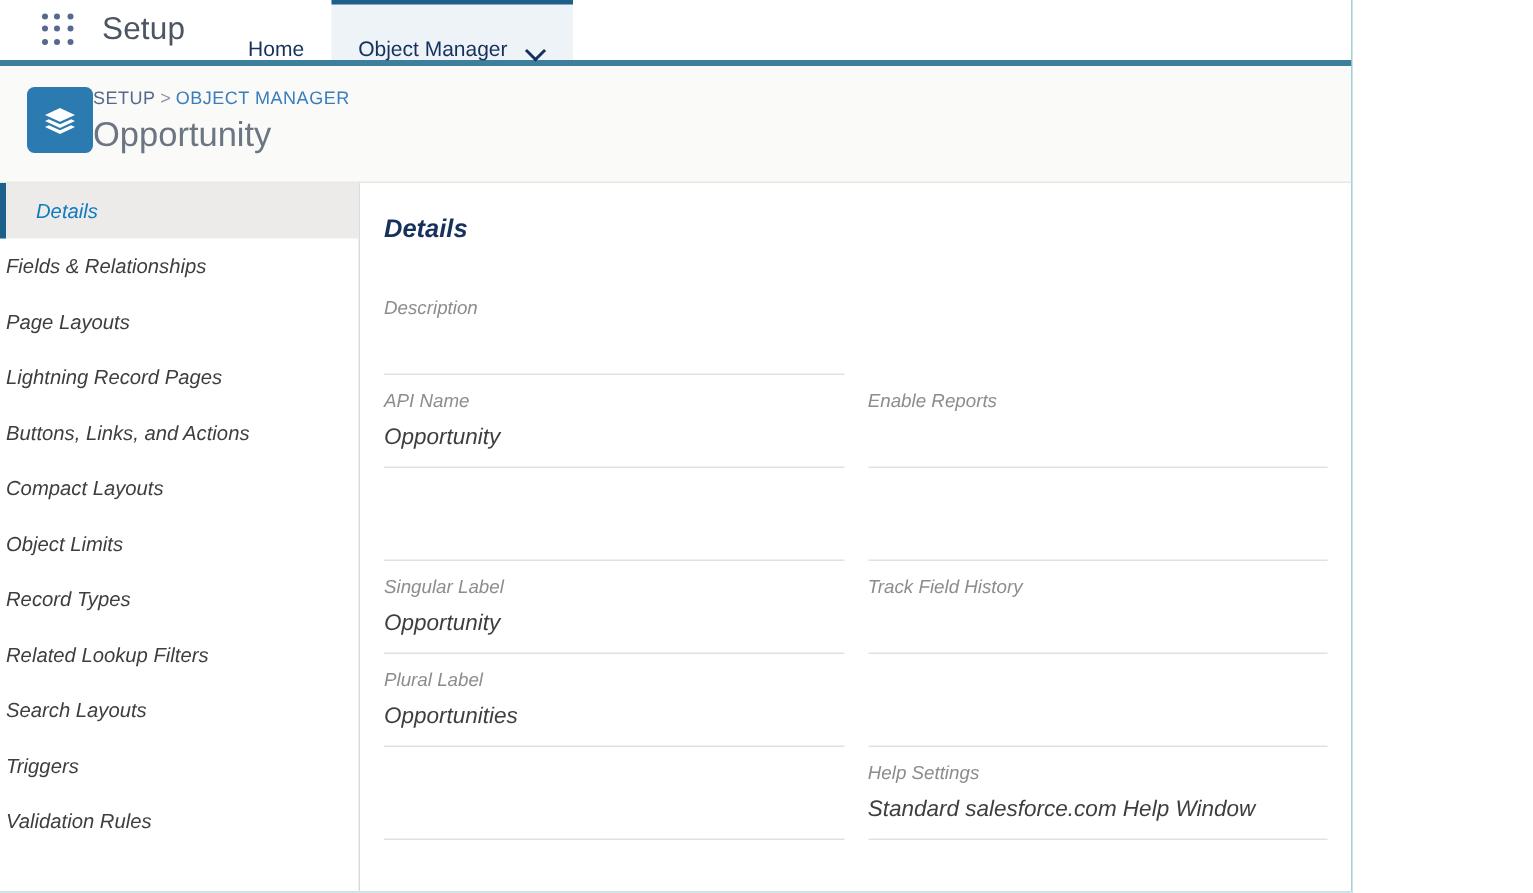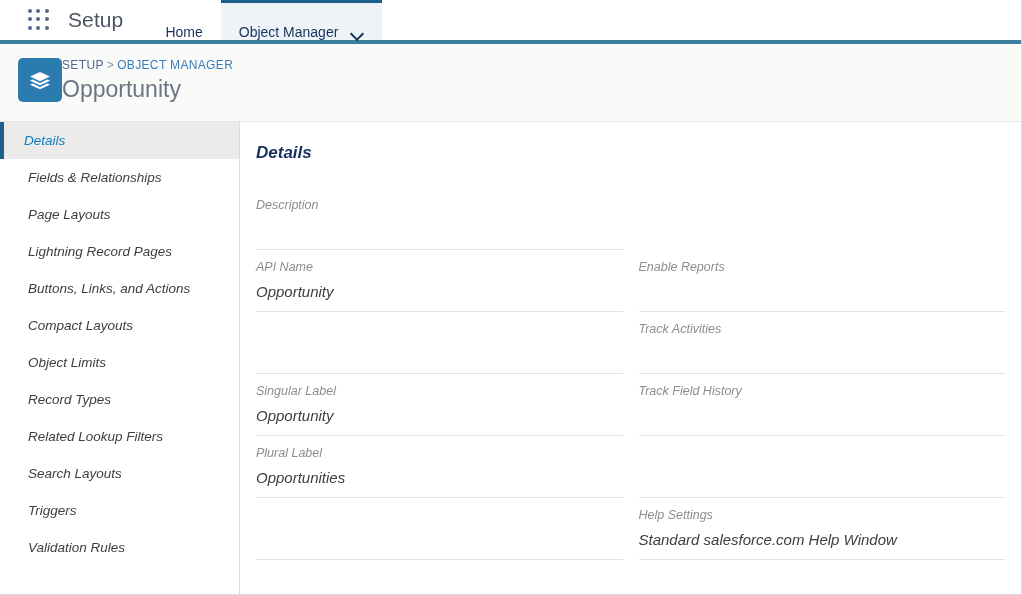--- a/index.html
+++ b/index.html
@@ -7,21 +7,21 @@
   html, body {
     width: 1022px;
     height: 595px;
     overflow: hidden;
     background: #ffffff;
     font-family: "Liberation Sans", sans-serif;
     -webkit-font-smoothing: antialiased;
   }
 
   .app-frame {
-    width: 1022px;
+    width: 902px;
     height: 595px;
     position: relative;
     background: #14b8a6;
     border: 1px solid #d8dde6;
     border-top: none;
     border-left: none;
     overflow: hidden;
   }
 
   
@@ -171,21 +171,20 @@
     border-right: 1px solid #dddbda;
     background: #ffffff;
     padding-top: 0;
     overflow: hidden;
   }
 
   .side-item {
     height: 37px;
     display: flex;
     align-items: center;
-    padding-left: 24px;
     font-size: 13.5px;
     color: #3e3e3c;
     cursor: pointer;
     border-left: 4px solid transparent;
     white-space: nowrap;
   }
   .side-item.active {
     background: #ecebea;
     border-left: 4px solid #1b5f8a;
     color: #0f7bbd;
@@ -378,21 +377,20 @@
         <div class="detail-col">
 
           <div class="spacer-row"></div>
 
           <div class="field">
             <div class="field-label">Enable Reports</div>
             <div class="field-value empty"></div>
           </div>
 
           <div class="field">
-            <div class="field-label">Track Activities</div>
             <div class="field-value empty"></div>
           </div>
 
           <div class="field">
             <div class="field-label">Track Field History</div>
             <div class="field-value empty"></div>
           </div>
 
           <div class="field">
             <div class="field-value empty"></div>

